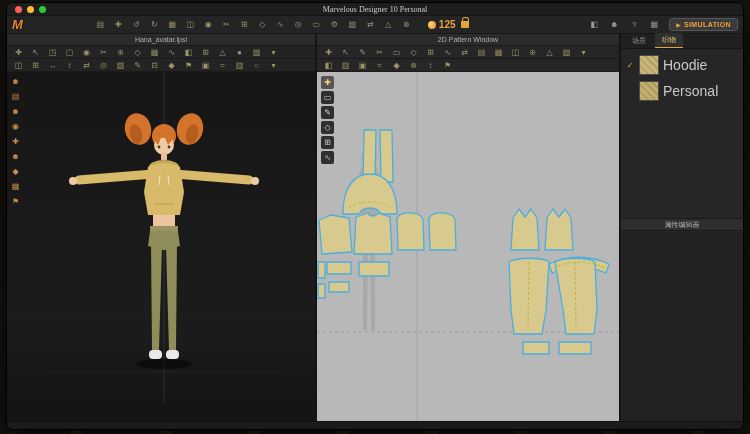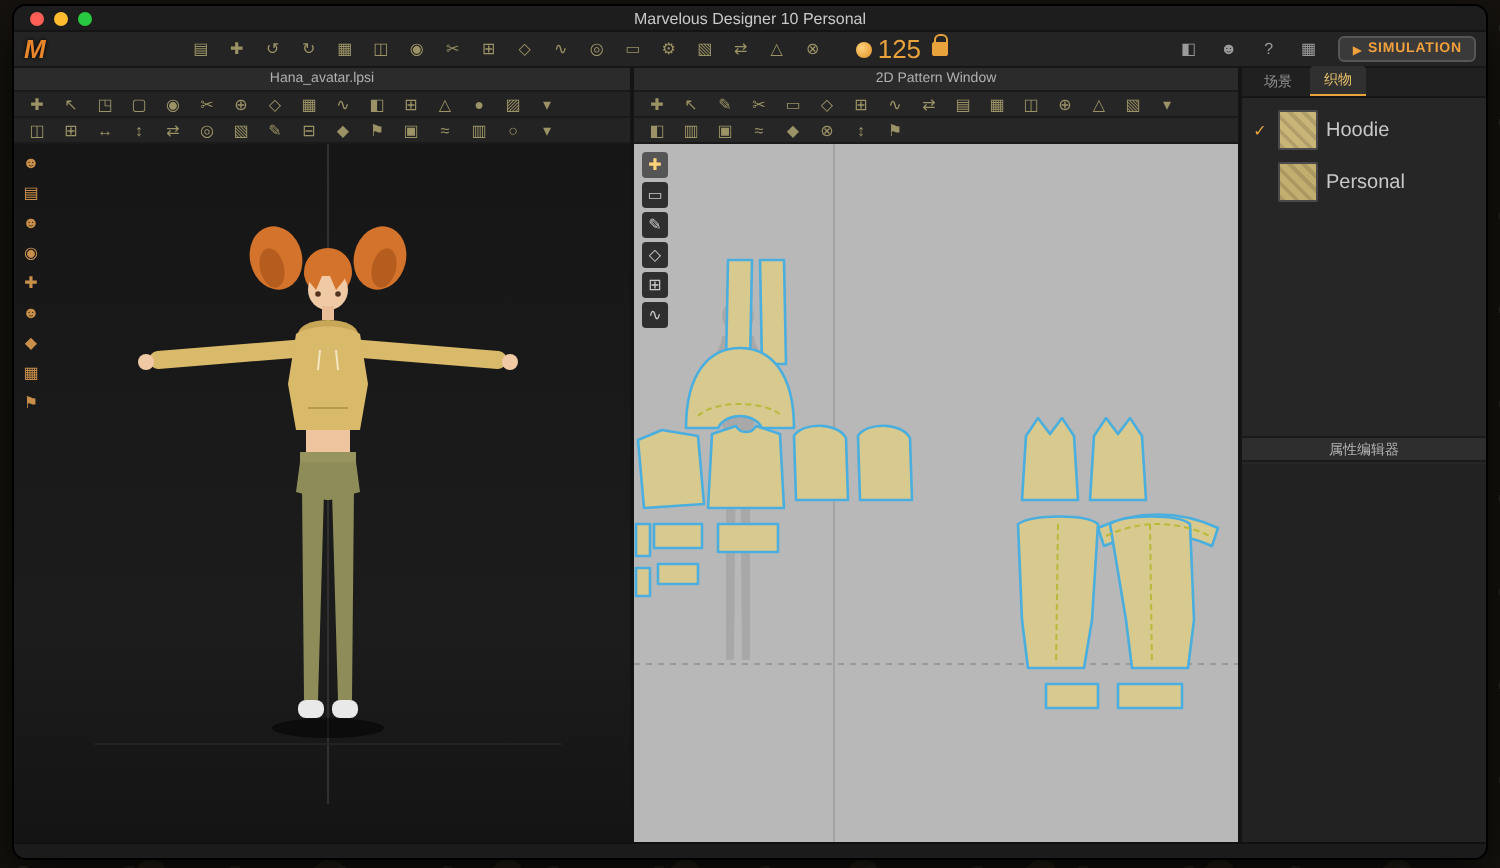--- a/index.html
+++ b/index.html
@@ -12,30 +12,30 @@
       radial-gradient(circle at 42% 82%, #1d1a14 0 12%, transparent 12%),
       radial-gradient(circle at 85% 18%, #272215 0 9%, transparent 9%);
     background-size:53px 47px,71px 59px,67px 83px,89px 61px;}
   .window{position:absolute;left:6px;top:2px;width:738px;height:428px;background:#232323;
     border-radius:7px;overflow:hidden;border:1px solid #000;box-shadow:0 10px 28px rgba(0,0,0,.75);}
   
   .titlebar{position:absolute;left:0;top:0;right:0;height:13px;background:#1d1d1d;display:flex;align-items:center;border-bottom:1px solid #141414;}
   .traffic{display:flex;gap:5px;margin-left:8px;}
   .tl{width:7px;height:7px;border-radius:50%;}
   .tl.r{background:#ff5f57}.tl.y{background:#febc2e}.tl.g{background:#28c840}
-  .wtitle{position:absolute;left:0;right:0;text-align:center;font-size:8px;color:#c9c9c9;pointer-events:none;}
+  .wtitle{position:absolute;left:0;right:0;text-align:center;font-size:8px;color:#c9c9c9;pointer-events:none;font-family:Liberation Serif, serif;}
   
   .menubar{position:absolute;left:0;top:13px;right:0;height:18px;background:#242424;border-bottom:1px solid #161616;display:flex;align-items:center;}
   .mlogo{font-size:13px;font-weight:bold;color:#e8862d;margin-left:5px;font-style:italic;text-shadow:0 0 2px #000;}
   .icon-row{display:flex;gap:3px;align-items:center;}
   .menubar .icon-row{margin-left:70px;}
   .ticon{width:15px;height:12px;display:flex;align-items:center;justify-content:center;font-size:8px;color:#9b9265;border-radius:2px;}
   .coinbox{display:flex;align-items:center;gap:3px;margin-left:14px;}
   .coin{width:8px;height:8px;border-radius:50%;background:radial-gradient(circle at 35% 35%, #ffd27a, #e8a33d 70%);}
-  .coins{font-size:13px;font-weight:normal;color:#e8a33d;}
+  .coins{font-size:10px;font-weight:bold;color:#e8a33d;}
   .lock{width:8px;height:7px;background:#e8a33d;border-radius:1px;position:relative;margin-left:5px;}
   .lock::before{content:"";position:absolute;left:1.5px;top:-4px;width:5px;height:5px;border:1.2px solid #e8a33d;border-bottom:none;border-radius:3px 3px 0 0;}
   .spacer{flex:1;}
   .rt-icons{display:flex;gap:6px;align-items:center;margin-right:8px;}
   .rticon{width:14px;height:12px;display:flex;align-items:center;justify-content:center;font-size:8px;color:#9a9a9a;}
   .simbtn{height:13px;display:flex;align-items:center;gap:3px;padding:0 6px;margin-right:5px;background:#3a3a3a;border:1px solid #575757;border-radius:3px;cursor:pointer;}
   .simbtn .glyph{color:#f0a03c;font-size:6px;}
   .simbtn .lbl{color:#f0a03c;font-size:7px;font-weight:bold;letter-spacing:.4px;}
   
   .main{position:absolute;left:0;top:31px;right:0;bottom:8px;display:flex;}
@@ -54,21 +54,21 @@
   .t2icon:first-child{background:#555;color:#ffd27a;}
   svg{display:block;}
   
   .rtabs{height:15px;background:#202020;border-bottom:1px solid #151515;display:flex;align-items:flex-end;padding-left:4px;gap:2px;}
   .rtab{font-size:7px;color:#8f8f8f;padding:2px 7px 2px;cursor:pointer;border-radius:2px 2px 0 0;}
   .rtab.active{background:#303030;color:#e8c06a;border-bottom:1px solid #e8a33d;}
   .flist{padding:3px 0;}
   .fitem{height:26px;display:flex;align-items:center;gap:4px;padding:0 4px;cursor:pointer;}
   .fcheck{width:10px;font-size:8px;color:#e8a33d;text-align:center;}
   .fswatch{width:20px;height:20px;border:1px solid #4a4a4a;border-radius:1px;background-image:repeating-linear-gradient(45deg, rgba(0,0,0,.12) 0 2px, transparent 2px 5px);}
-  .fname{font-size:10px;color:#c8c8c8;}
+  .fname{font-size:14px;color:#c8c8c8;}
   .prophead{position:absolute;left:0;right:0;top:184px;height:13px;background:#2e2e2e;border-top:1px solid #1a1a1a;border-bottom:1px solid #1a1a1a;display:flex;align-items:center;justify-content:center;font-size:7px;color:#b5b5b5;}
   .propadd{position:absolute;left:3px;top:184px;height:13px;display:flex;align-items:center;font-size:9px;color:#8a8a8a;cursor:pointer;}
   .propbody{position:absolute;left:0;right:0;top:198px;bottom:0;background:#222;}
   .statusbar{position:absolute;left:0;right:0;bottom:0;height:8px;background:#1b1b1b;border-top:1px solid #101010;}
 </style>
 </head>
 <body>
 
 <div class="desktop">
   <div class="window">

